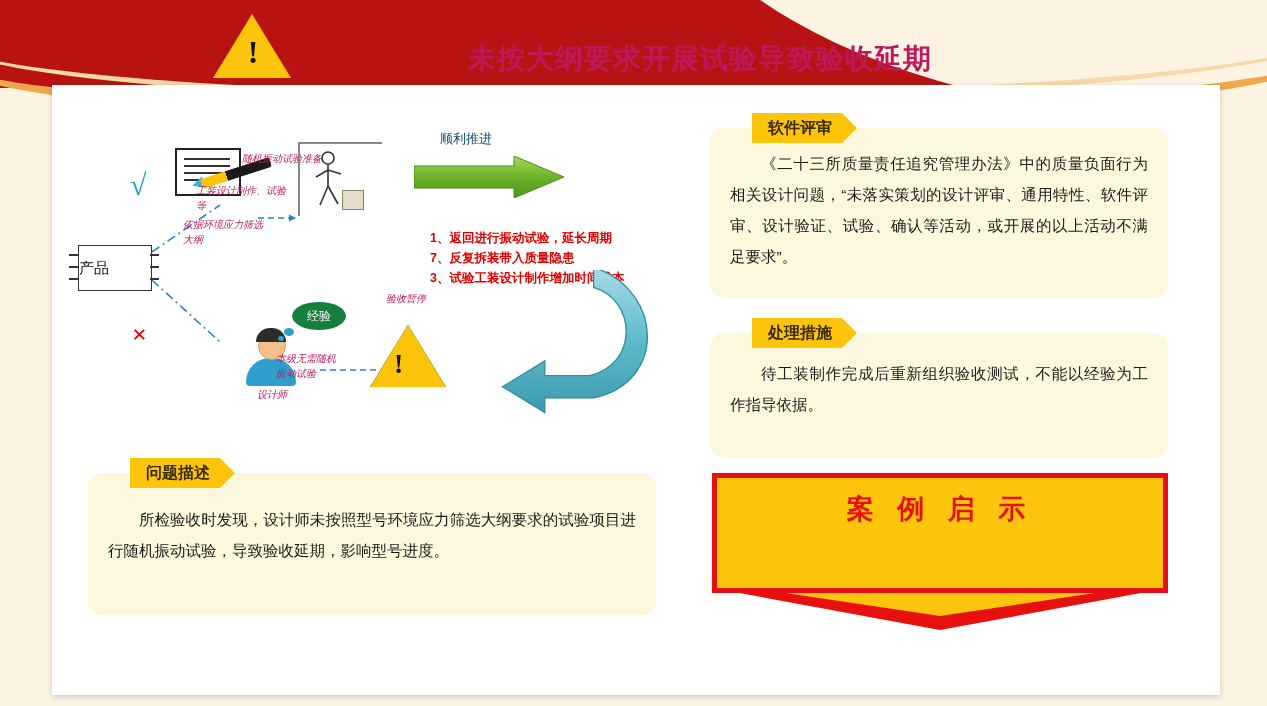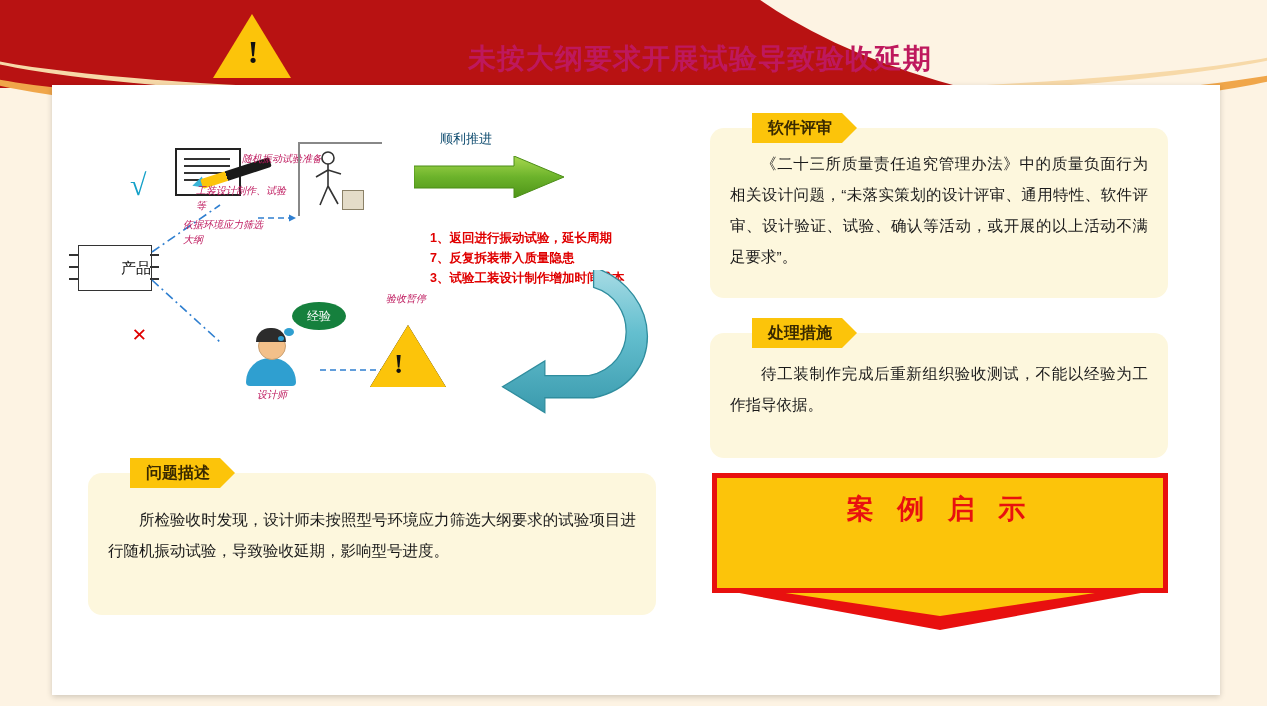--- a/index.html
+++ b/index.html
@@ -208,21 +208,21 @@
     font-style: italic;
   }
   .product-box {
     position: absolute;
     left: 8px; top: 125px;
     width: 72px; height: 44px;
     border: 1.5px solid #333;
     background: #fff;
     font-size: 15px;
     line-height: 44px;
-    text-align: right;
+    text-align: left;
     color: #111;
   }
   .chip-pin {
     position: absolute;
     width: 9px; height: 1.5px;
     background: #333;
   }
   .check-mark {
     position: absolute;
     left: 60px; top: 48px;
@@ -452,20 +452,21 @@
       <div>3、试验工装设计制作增加时间成本</div>
     </div>
 
     <div class="person-body"></div>
     <div class="person-head"></div>
     <div class="person-hair"></div>
     <div class="thought-b2"></div>
     <div class="thought-b1"></div>
     <div class="thought">经验</div>
     <div class="dg-text" style="left:172px; top:268px; width:60px; text-align:center;">设计师</div>
+    <div class="dg-text" style="left:206px; top:232px; width:64px;">本级无需随机振动试验</div>
 
     <div class="dg-text" style="left:296px; top:172px; width:80px;text-align:center;">验收暂停</div>
     <div class="warn-tri2"></div>
     <div class="warn-tri2-in">!</div>
 
     <svg class="big-arrow-svg" width="260" height="160" viewBox="0 0 260 160">
       <defs>
         <linearGradient id="tg" x1="0" y1="0" x2="0" y2="1">
           <stop offset="0%" stop-color="#a9dce5"></stop>
           <stop offset="45%" stop-color="#64bfcf"></stop>

